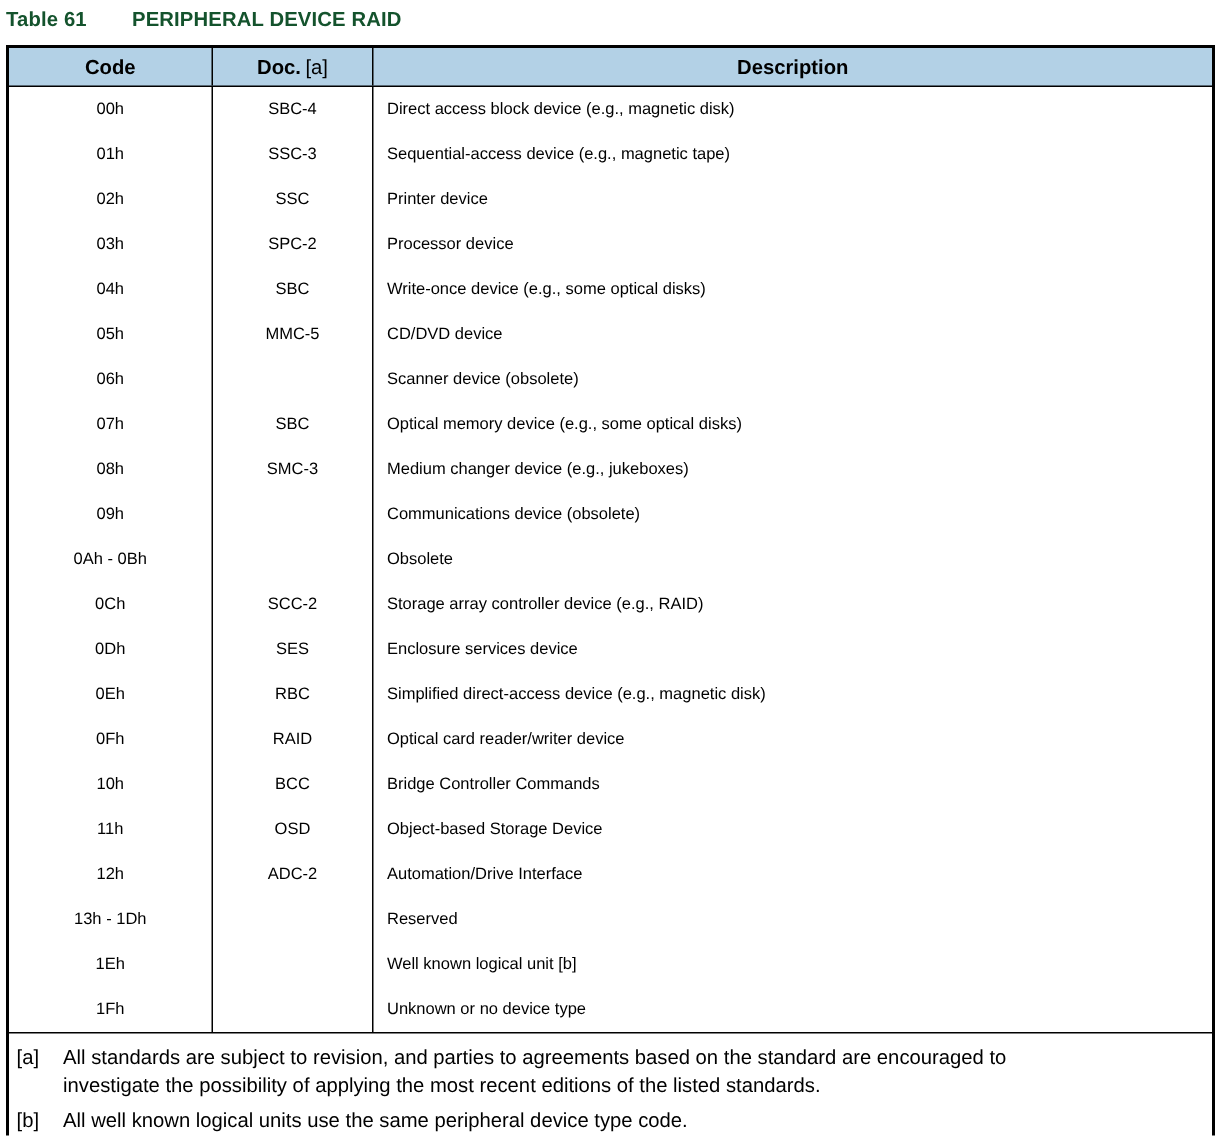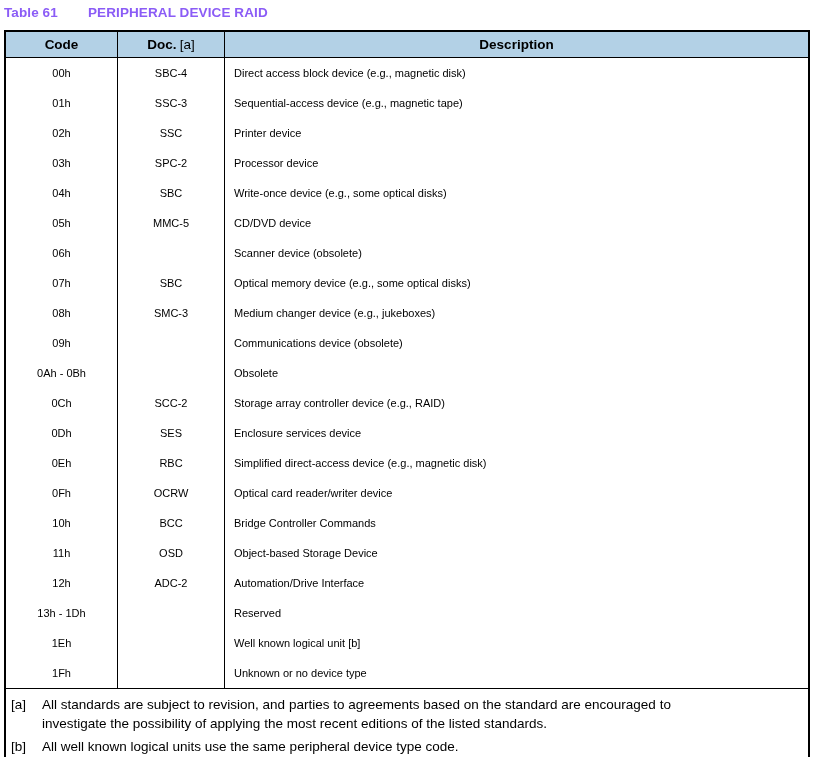--- a/index.html
+++ b/index.html
@@ -8,21 +8,21 @@
     width: 814px; height: 757px;
     font-family: "Liberation Sans", sans-serif;
     color: #000000;
     overflow: hidden;
   }
   .page { position: relative; width: 814px; height: 757px; background: #fff; }
 
   .table-title {
     position: absolute; left: 4px; top: 5px;
     display: flex; align-items: baseline;
-    font-size: 13.5px; font-weight: bold; color: #8b5cf6;
+    font-size: 13.5px; font-weight: bold; color: #14532d;
     letter-spacing: 0.1px;
   }
   .title-label { width: 84px; }
 
   .spec-table {
     position: absolute; left: 4px; top: 30px; width: 806px;
     border: 2px solid #000;
     background: #fff;
   }
 
@@ -32,21 +32,21 @@
     border-bottom: 1px solid #000;
     height: 26px;
     font-weight: bold; font-size: 13.5px;
   }
   .thead .td { display: flex; align-items: center; justify-content: center; }
   .note-ref { font-weight: normal; margin-left: 3px; }
 
   .tbody { display: block; }
   .tr { display: flex; height: 30px; font-size: 11px; }
   .td { display: flex; align-items: center; }
-  .col-code  { width: 112px; justify-content: center; border-right: 1px solid #000; }
+  .col-code  { width: 136px; justify-content: center; border-right: 1px solid #000; }
   .col-doc   { width: 107px; justify-content: center; border-right: 1px solid #000; }
   .col-desc  { flex: 1; justify-content: flex-start; padding-left: 9px; text-align: right; }
   .thead .col-desc { justify-content: center; padding-left: 0; }
 
   .footnotes {
     border-top: 1px solid #000;
     padding: 4px 0 5px 0;
     font-size: 13.5px;
     line-height: 19px;
   }
@@ -155,21 +155,21 @@
   </div>
 
   <div class="tr">
     <div class="td col-code">0Eh</div>
     <div class="td col-doc">RBC</div>
     <div class="td col-desc">Simplified direct-access device (e.g., magnetic disk)</div>
   </div>
 
   <div class="tr">
     <div class="td col-code">0Fh</div>
-    <div class="td col-doc">OCRW</div>
+    <div class="td col-doc">RAID</div>
     <div class="td col-desc">Optical card reader/writer device</div>
   </div>
 
   <div class="tr">
     <div class="td col-code">10h</div>
     <div class="td col-doc">BCC</div>
     <div class="td col-desc">Bridge Controller Commands</div>
   </div>
 
   <div class="tr">

